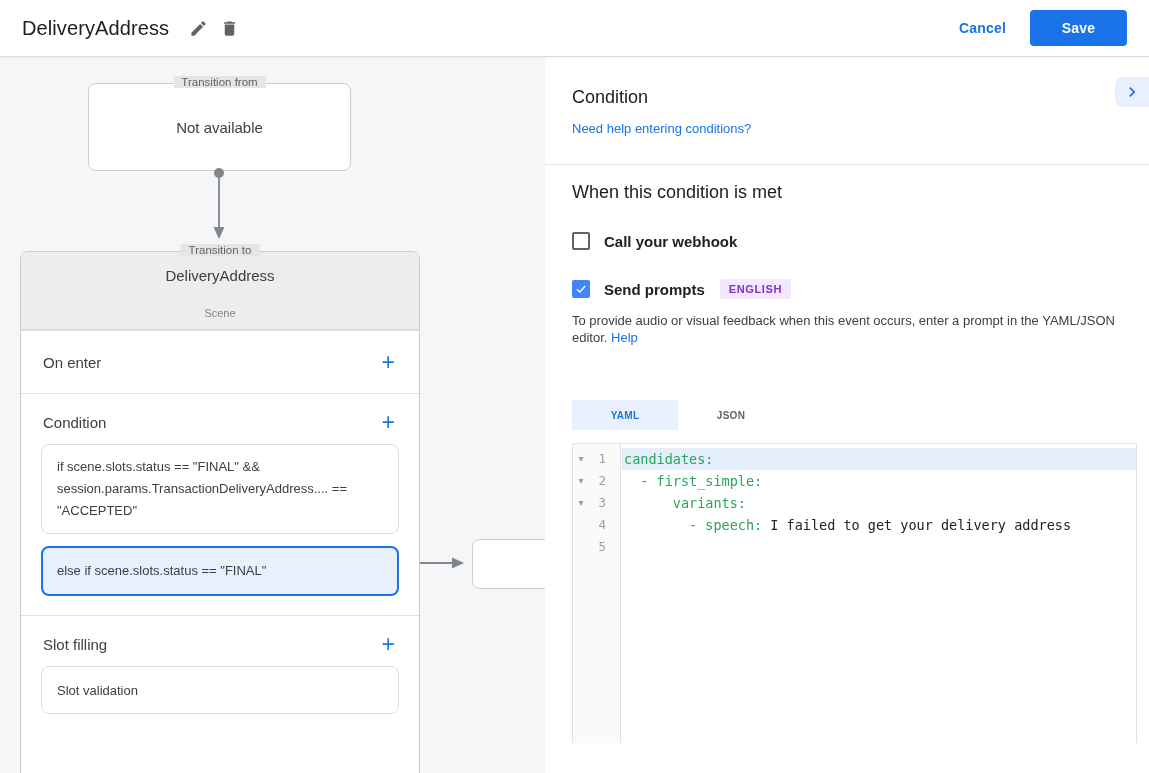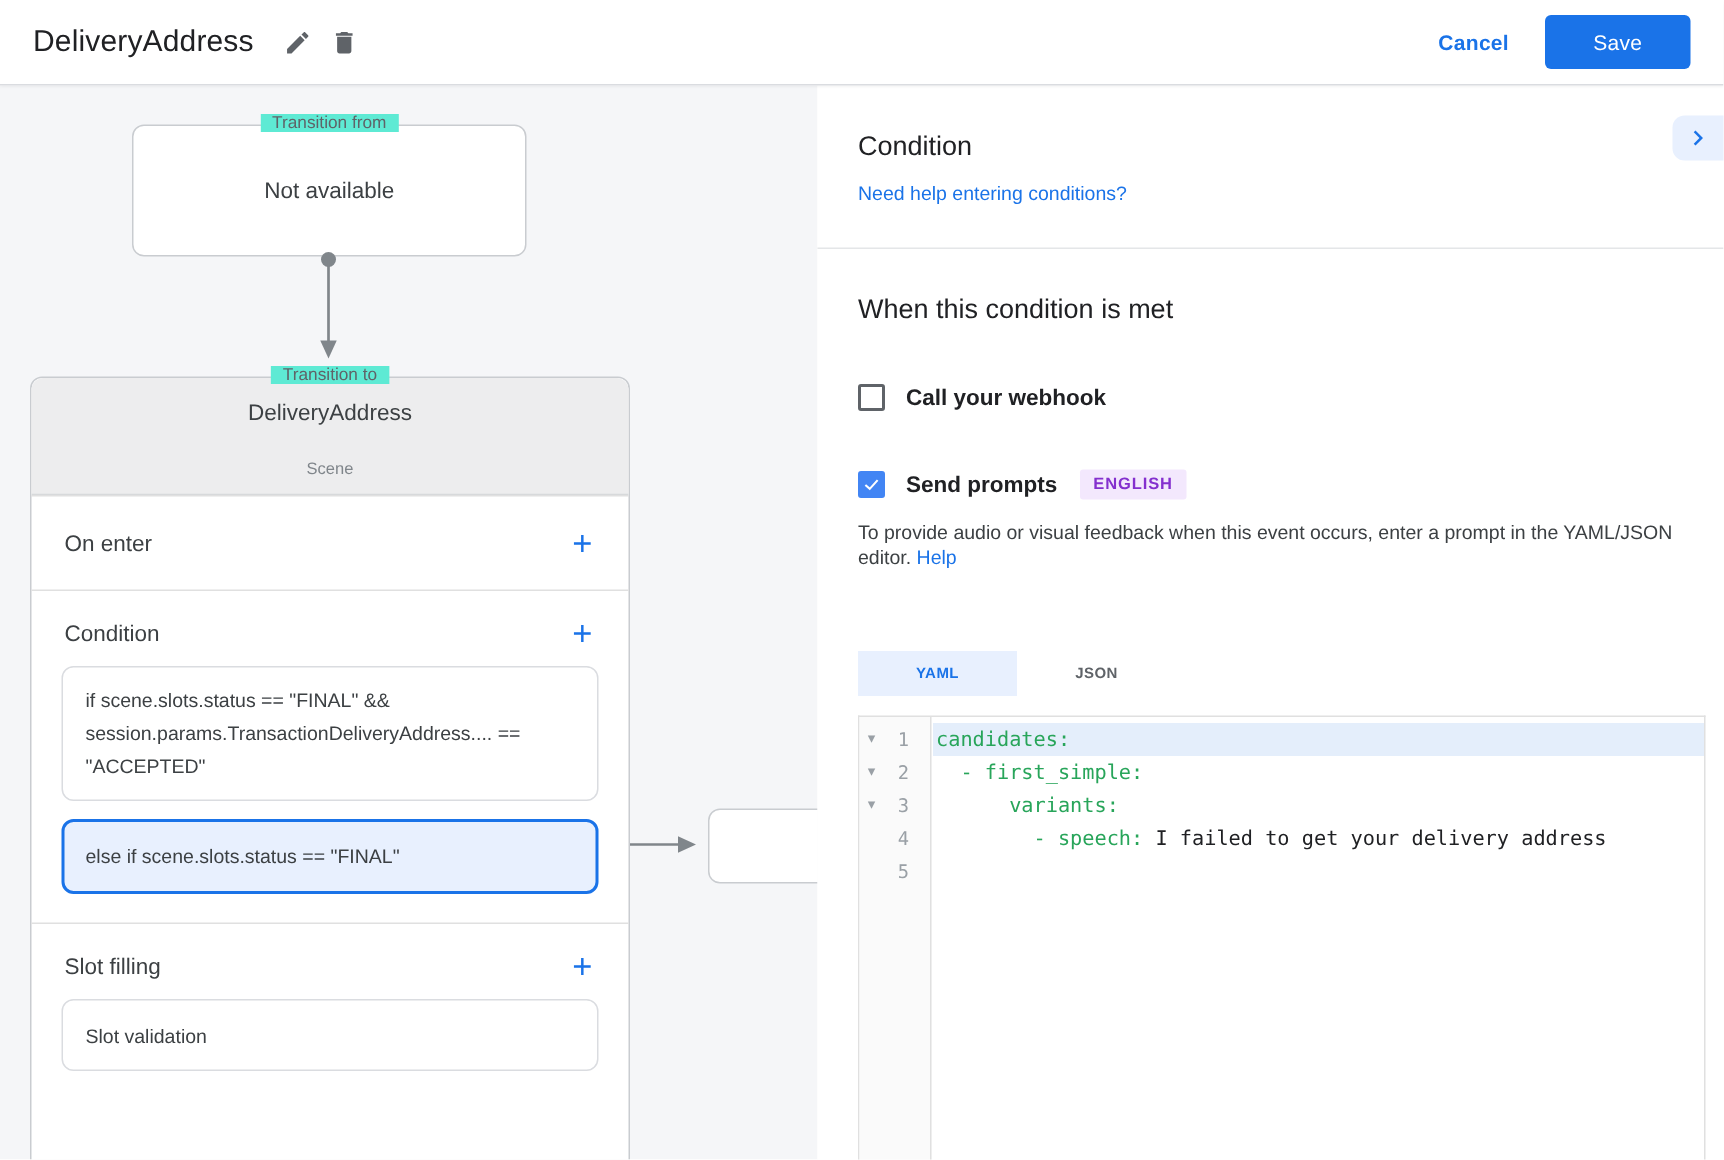--- a/index.html
+++ b/index.html
@@ -12,33 +12,33 @@
     padding:0 22px; position:relative; z-index:5; }
   .topbar .title { font-size:20px; color:#202124; letter-spacing:.1px; }
   .icon-btn { background:none; border:none; cursor:pointer; padding:6px; display:flex;
     align-items:center; justify-content:center; border-radius:50%; }
   .icon-btn svg { fill:#5f6368; width:19px; height:19px; }
   .topbar .edit { margin-left:14px; }
   .topbar .spacer { flex:1; }
   .cancel-btn { color:#1a73e8; background:none; border:none; font-size:14px; font-weight:600;
     font-family:inherit; cursor:pointer; margin-right:24px; letter-spacing:.2px; }
   .save-btn { background:#1a73e8; color:#fff; border:none; border-radius:4px;
-    width:97px; height:36px; font-size:14px; font-weight:400; font-family:inherit;
+    width:97px; height:36px; font-size:14px; font-weight:700; font-family:inherit;
     cursor:pointer; letter-spacing:.2px; }
 
   
   .main { display:flex; height:716px; }
   .canvas { position:relative; width:545px; background:#f5f6f8; overflow:hidden; flex:none; }
   .panel { position:relative; flex:1; background:#fff; padding:0 0 0 27px; }
 
   
   .from-box { position:absolute; left:88px; top:26px; width:263px; height:88px;
     background:#fff; border:1px solid #c9ccd0; border-radius:8px; }
   .legend { position:absolute; top:-8px; left:50%; transform:translateX(-50%);
-    background:#5eead4; padding:0 8px; font-size:11.5px; color:#5f6368; white-space:nowrap; }
+    background:#e5e5e5; padding:0 8px; font-size:11.5px; color:#5f6368; white-space:nowrap; }
   .from-box .body { height:100%; display:flex; align-items:center; justify-content:center;
     font-size:15px; color:#3c4043; }
   svg.wires { position:absolute; left:0; top:0; pointer-events:none; }
 
   .scene-card { position:absolute; left:20px; top:194px; width:400px; height:600px;
     background:#fff; border:1px solid #c9ccd0; border-radius:8px; }
   .card-header { height:78px; background:#ededee; border-bottom:1px solid #d7d9db;
     border-radius:8px 8px 0 0; display:flex; flex-direction:column; align-items:center;
     justify-content:center; }
   .card-header .scene-name { font-size:15px; color:#3c4043; margin-top:4px; }
@@ -71,22 +71,22 @@
   .collapse-btn svg { fill:#1a73e8; width:20px; height:20px; }
   .cond-input-row { display:flex; margin-top:27px; width:565px; height:37px; }
   .cond-prefix { width:60px; background:#f1f3f4; border:1px solid #dadce0; border-right:none;
     display:flex; align-items:center; justify-content:center; font-size:14px; color:#3c4043; }
   .cond-input { flex:1; border:1px solid #dadce0; font-size:14px; color:#202124;
     padding:0 12px; font-family:inherit; outline:none; background:#fff; }
   .help-link { display:inline-block; margin-top:13px; font-size:13px; color:#1a73e8;
     text-decoration:none; }
   .divider { border:none; border-top:1px solid #e4e6e8; margin:27px 0 0 -27px; }
 
-  .h-when { margin-top:30px; }
-  .check-row { display:flex; align-items:center; margin-top:39px; }
+  .h-when { margin-top:17px; }
+  .check-row { display:flex; align-items:center; margin-top:29px; }
   .checkbox { width:18px; height:18px; border:2px solid #5f6368; border-radius:2px;
     background:#fff; cursor:pointer; flex:none; display:flex; align-items:center;
     justify-content:center; }
   .checkbox.checked { background:#4285f4; border-color:#4285f4; }
   .checkbox svg { width:14px; height:14px; fill:none; stroke:#fff; stroke-width:2.4px; }
   .checkbox:not(.checked) svg { display:none; }
   .check-label { margin-left:14px; font-size:15px; font-weight:600; color:#202124; }
   .lang-badge { margin-left:15px; background:#f3e8fd; color:#8430ce; font-size:11px;
     font-weight:700; letter-spacing:.6px; padding:4px 9px; border-radius:2px; }
   .desc { margin-top:13px; font-size:13px; line-height:17px; color:#3c4043; width:567px; }

